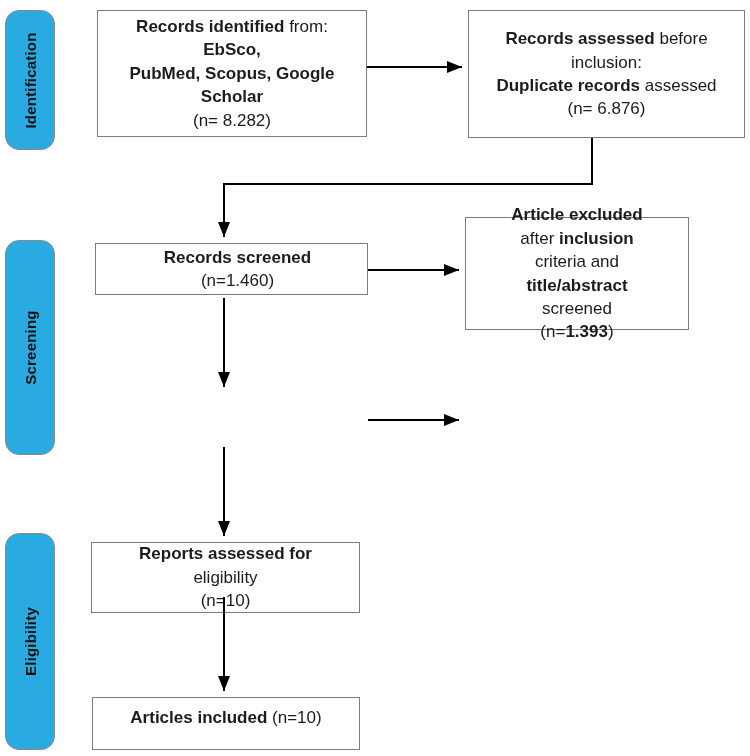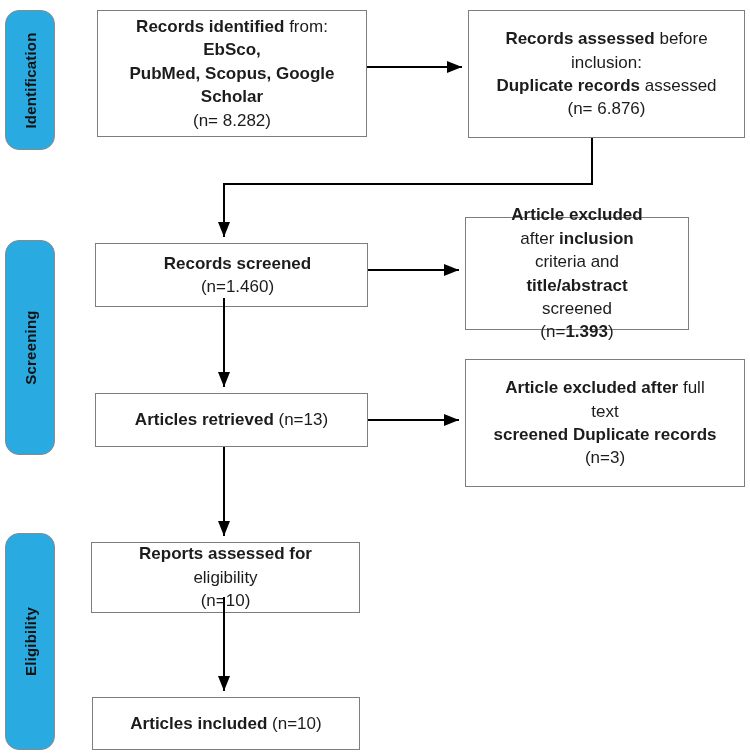--- a/index.html
+++ b/index.html
@@ -42,26 +42,26 @@
   }
   .box-text{
     margin:16px;
     font-size:17px;
     line-height:1.38;
     white-space:pre-line;
   }
   .box-text .b{font-weight:bold;}
   .box-a{left:97px;top:10px;width:270px;height:127px;}
   .box-b{left:468px;top:10px;width:277px;height:128px;}
-  .box-c{left:95px;top:243px;width:273px;height:64px;padding-left:22px;}
+  .box-c{left:95px;top:243px;width:273px;height:52px;padding-left:22px;}
   .box-d{left:465px;top:217px;width:224px;height:113px;}
   .box-e{left:95px;top:393px;width:273px;height:54px;}
   .box-f{left:465px;top:359px;width:280px;height:128px;}
   .box-g{left:91px;top:542px;width:269px;height:71px;}
-  .box-h{left:92px;top:697px;width:268px;height:53px;}
+  .box-h{left:92px;top:697px;width:268px;height:53px;align-items:flex-end;}
   .arrow-layer{position:absolute;left:0;top:0;pointer-events:none;}
 </style>
 </head>
 <body>
 
 <div class="canvas">
 
   <div class="stage-bar bar-identification">
     <span class="stage-label">Identification</span>
   </div>
@@ -83,28 +83,20 @@
 (n= 6.876)</span></p>
   </div>
   <div class="flow-box box-c">
     <p class="box-text"><span class="b">Records screened </span><span>(n=1.460)</span></p>
   </div>
   <div class="flow-box box-d">
     <p class="box-text"><span class="b">Article excluded </span><span>after </span><span class="b">inclusion</span><span>
 criteria and </span><span class="b">title/abstract </span><span>screened</span><span>
 (n=</span><span class="b">1.393</span><span>)</span></p>
   </div>
-  <div class="flow-box box-e">
-    <p class="box-text"><span class="b">Articles retrieved </span><span>(n=13)</span></p>
-  </div>
-  <div class="flow-box box-f">
-    <p class="box-text"><span class="b">Article excluded after </span><span>full text</span><span>
-</span><span class="b">screened Duplicate records</span><span>
-(n=3)</span></p>
-  </div>
   <div class="flow-box box-g">
     <p class="box-text"><span class="b">Reports assessed for </span><span>eligibility</span><span>
 (n=10)</span></p>
   </div>
   <div class="flow-box box-h">
     <p class="box-text"><span class="b">Articles included </span><span>(n=10)</span></p>
   </div>
 
   <svg class="arrow-layer" width="750" height="756" viewBox="0 0 750 756">
     <defs>

